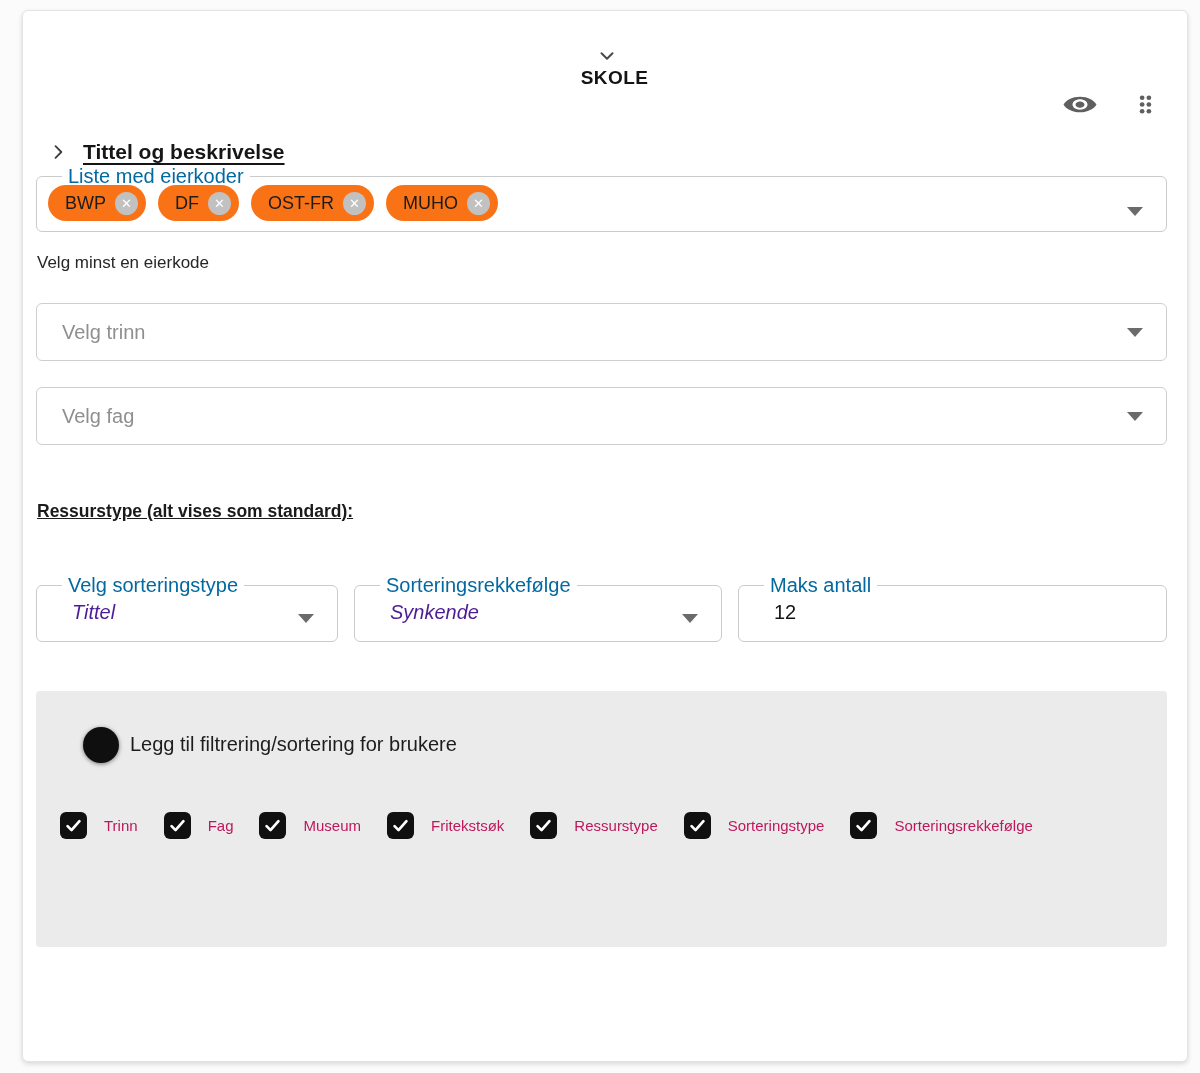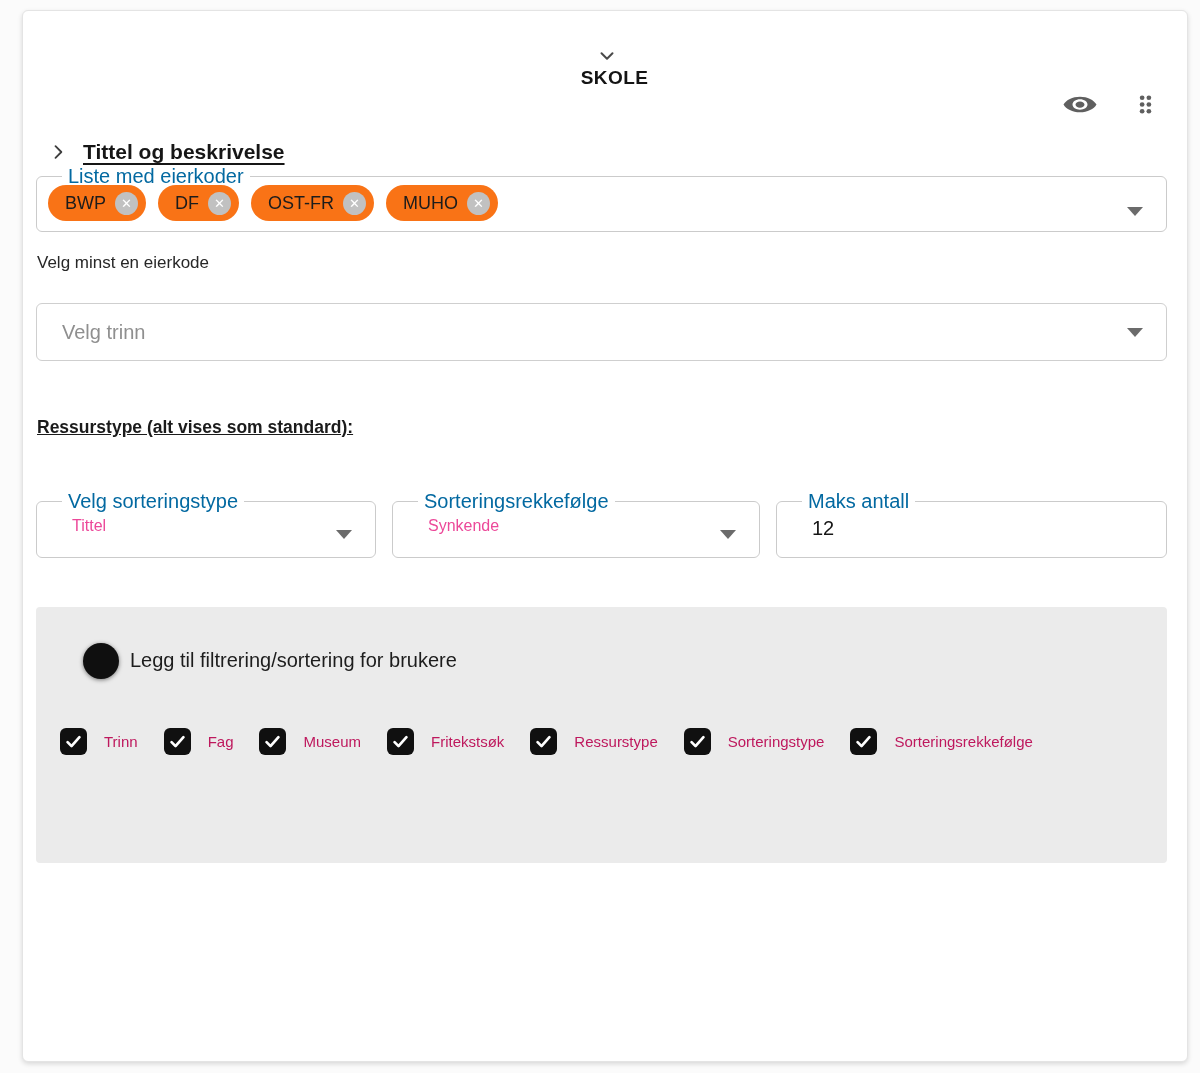--- a/index.html
+++ b/index.html
@@ -89,24 +89,24 @@
     background: #ffffff; box-shadow: 0 1px 4px rgba(0,0,0,0.45);
   }
   .switch.off .thumb { left: -4px; }
   .switch.on  .track { background: #8d8d8d; }
   .switch.on  .thumb { right: -5px; top: -5px; width: 36px; height: 36px; background: #0f0f0f; box-shadow: 0 1px 4px rgba(0,0,0,0.5); }
   .toggle-label { font-size: 20px; color: #1d1d1d; margin-left: 16px; }
   .toggle-gap { width: 37px; flex: 0 0 auto; }
   
   .sorting-row { display: flex; gap: 16px; margin-top: 54px; }
   .sorting-row fieldset.outlined { height: 66px; padding-bottom: 0; }
-  .sort-type  { width: 340px; }
+  .sort-type  { width: 302px; }
   .sort-order { width: 368px; }
   .sort-max   { flex: 1; }
-  .field-value { font-size: 16px; color: #ec4899; padding: 7px 0 0 24px; }
+  .field-value { font-size: 20px; color: #4c1d95; padding: 7px 0 0 24px; font-style: italic; }
   .field-input {
     border: none; outline: none; background: transparent;
     font-family: inherit; font-size: 20px; color: #161616;
     padding: 7px 0 0 24px; width: 90%;
   }
   
   .panel {
     margin-top: 49px;
     background: #ebebeb;
     border-radius: 4px;
@@ -201,20 +201,24 @@
     <span class="caret caret-abs"></span>
   </fieldset>
 
   <div class="helper-text">Velg minst en eierkode</div>
 
   <div class="select-box select-trinn">
     <span>Velg trinn</span>
     <span class="caret caret-abs"></span>
   </div>
 
+  <div class="select-box select-fag">
+    <span>Velg fag</span>
+    <span class="caret caret-abs"></span>
+  </div>
 
   <div class="group-heading">Ressurstype (alt vises som standard):</div>
 
 
   <div class="sorting-row">
     <fieldset class="outlined sort-type">
       <legend>Velg sorteringstype</legend>
       <div class="field-value">Tittel</div>
       <span class="caret caret-abs"></span>
     </fieldset>

